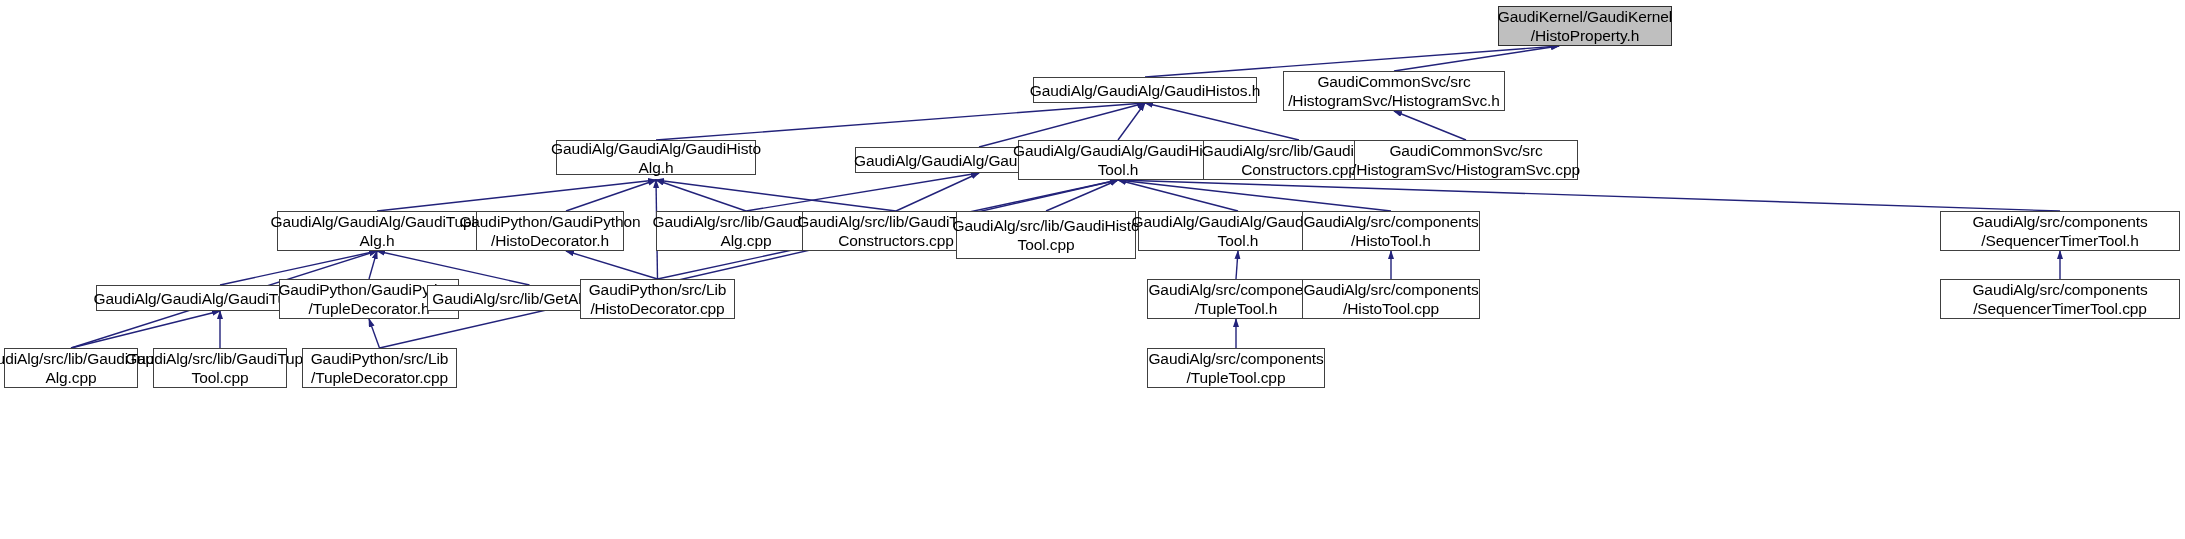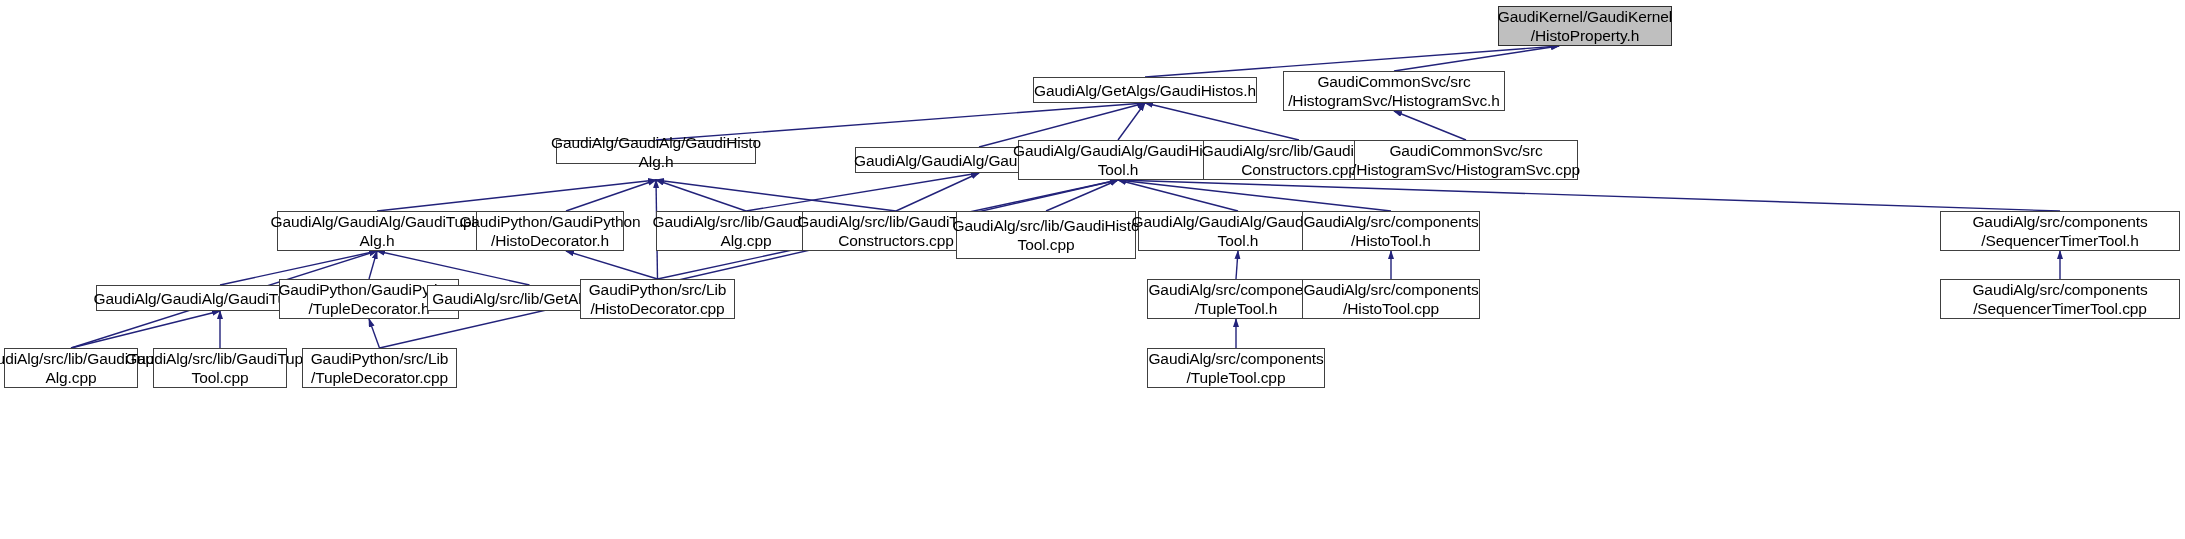--- a/index.html
+++ b/index.html
@@ -88,24 +88,24 @@
       <line x1="1391" y1="279" x2="1391" y2="251" stroke="#22227a" stroke-width="1.4" marker-end="url(#arrow)"></line>
       <line x1="2060" y1="279" x2="2060" y2="251" stroke="#22227a" stroke-width="1.4" marker-end="url(#arrow)"></line>
       <line x1="71" y1="348" x2="220" y2="311" stroke="#22227a" stroke-width="1.4" marker-end="url(#arrow)"></line>
       <line x1="220" y1="348" x2="220" y2="311" stroke="#22227a" stroke-width="1.4" marker-end="url(#arrow)"></line>
       <line x1="379.5" y1="348" x2="369" y2="319" stroke="#22227a" stroke-width="1.4" marker-end="url(#arrow)"></line>
       <line x1="1236" y1="348" x2="1236" y2="319" stroke="#22227a" stroke-width="1.4" marker-end="url(#arrow)"></line>
     </svg>
   <div id="nodes">
       <div class="node root" style="left: 1472px; top: 6px; width: 174px; height: 40px; margin-left: 26px;"><span class="node-label">GaudiKernel/GaudiKernel
 /HistoProperty.h</span></div>
-      <div class="node" style="left: 1033px; top: 77px; width: 224px; height: 26px;"><span class="node-label">GaudiAlg/GetAlgs/GaudiHistos.h</span></div>
+      <div class="node" style="left: 1033px; top: 77px; width: 224px; height: 26px;"><span class="node-label">GaudiAlg/GaudiAlg/GaudiHistos.h</span></div>
       <div class="node" style="left: 1283px; top: 71px; width: 222px; height: 40px;"><span class="node-label">GaudiCommonSvc/src
 /HistogramSvc/HistogramSvc.h</span></div>
-      <div class="node" style="left: 556px; top: 140px; width: 200px; height: 24px; align-items: center;"><span class="node-label">GaudiAlg/GaudiAlg/GaudiHisto
+      <div class="node" style="left: 556px; top: 140px; width: 200px; height: 35px; align-items: center;"><span class="node-label">GaudiAlg/GaudiAlg/GaudiHisto
 Alg.h</span></div>
       <div class="node" style="left: 855px; top: 147px; width: 248px; height: 26px;"><span class="node-label">GaudiAlg/GaudiAlg/GaudiHistos.icpp</span></div>
       <div class="node" style="left: 1018px; top: 140px; width: 200px; height: 40px;"><span class="node-label">GaudiAlg/GaudiAlg/GaudiHisto
 Tool.h</span></div>
       <div class="node" style="left: 1203px; top: 140px; width: 192px; height: 40px;"><span class="node-label">GaudiAlg/src/lib/GaudiHistos
 Constructors.cpp</span></div>
       <div class="node" style="left: 1354px; top: 140px; width: 224px; height: 40px;"><span class="node-label">GaudiCommonSvc/src
 /HistogramSvc/HistogramSvc.cpp</span></div>
       <div class="node" style="left: 277px; top: 211px; width: 200px; height: 40px;"><span class="node-label">GaudiAlg/GaudiAlg/GaudiTuple
 Alg.h</span></div>

